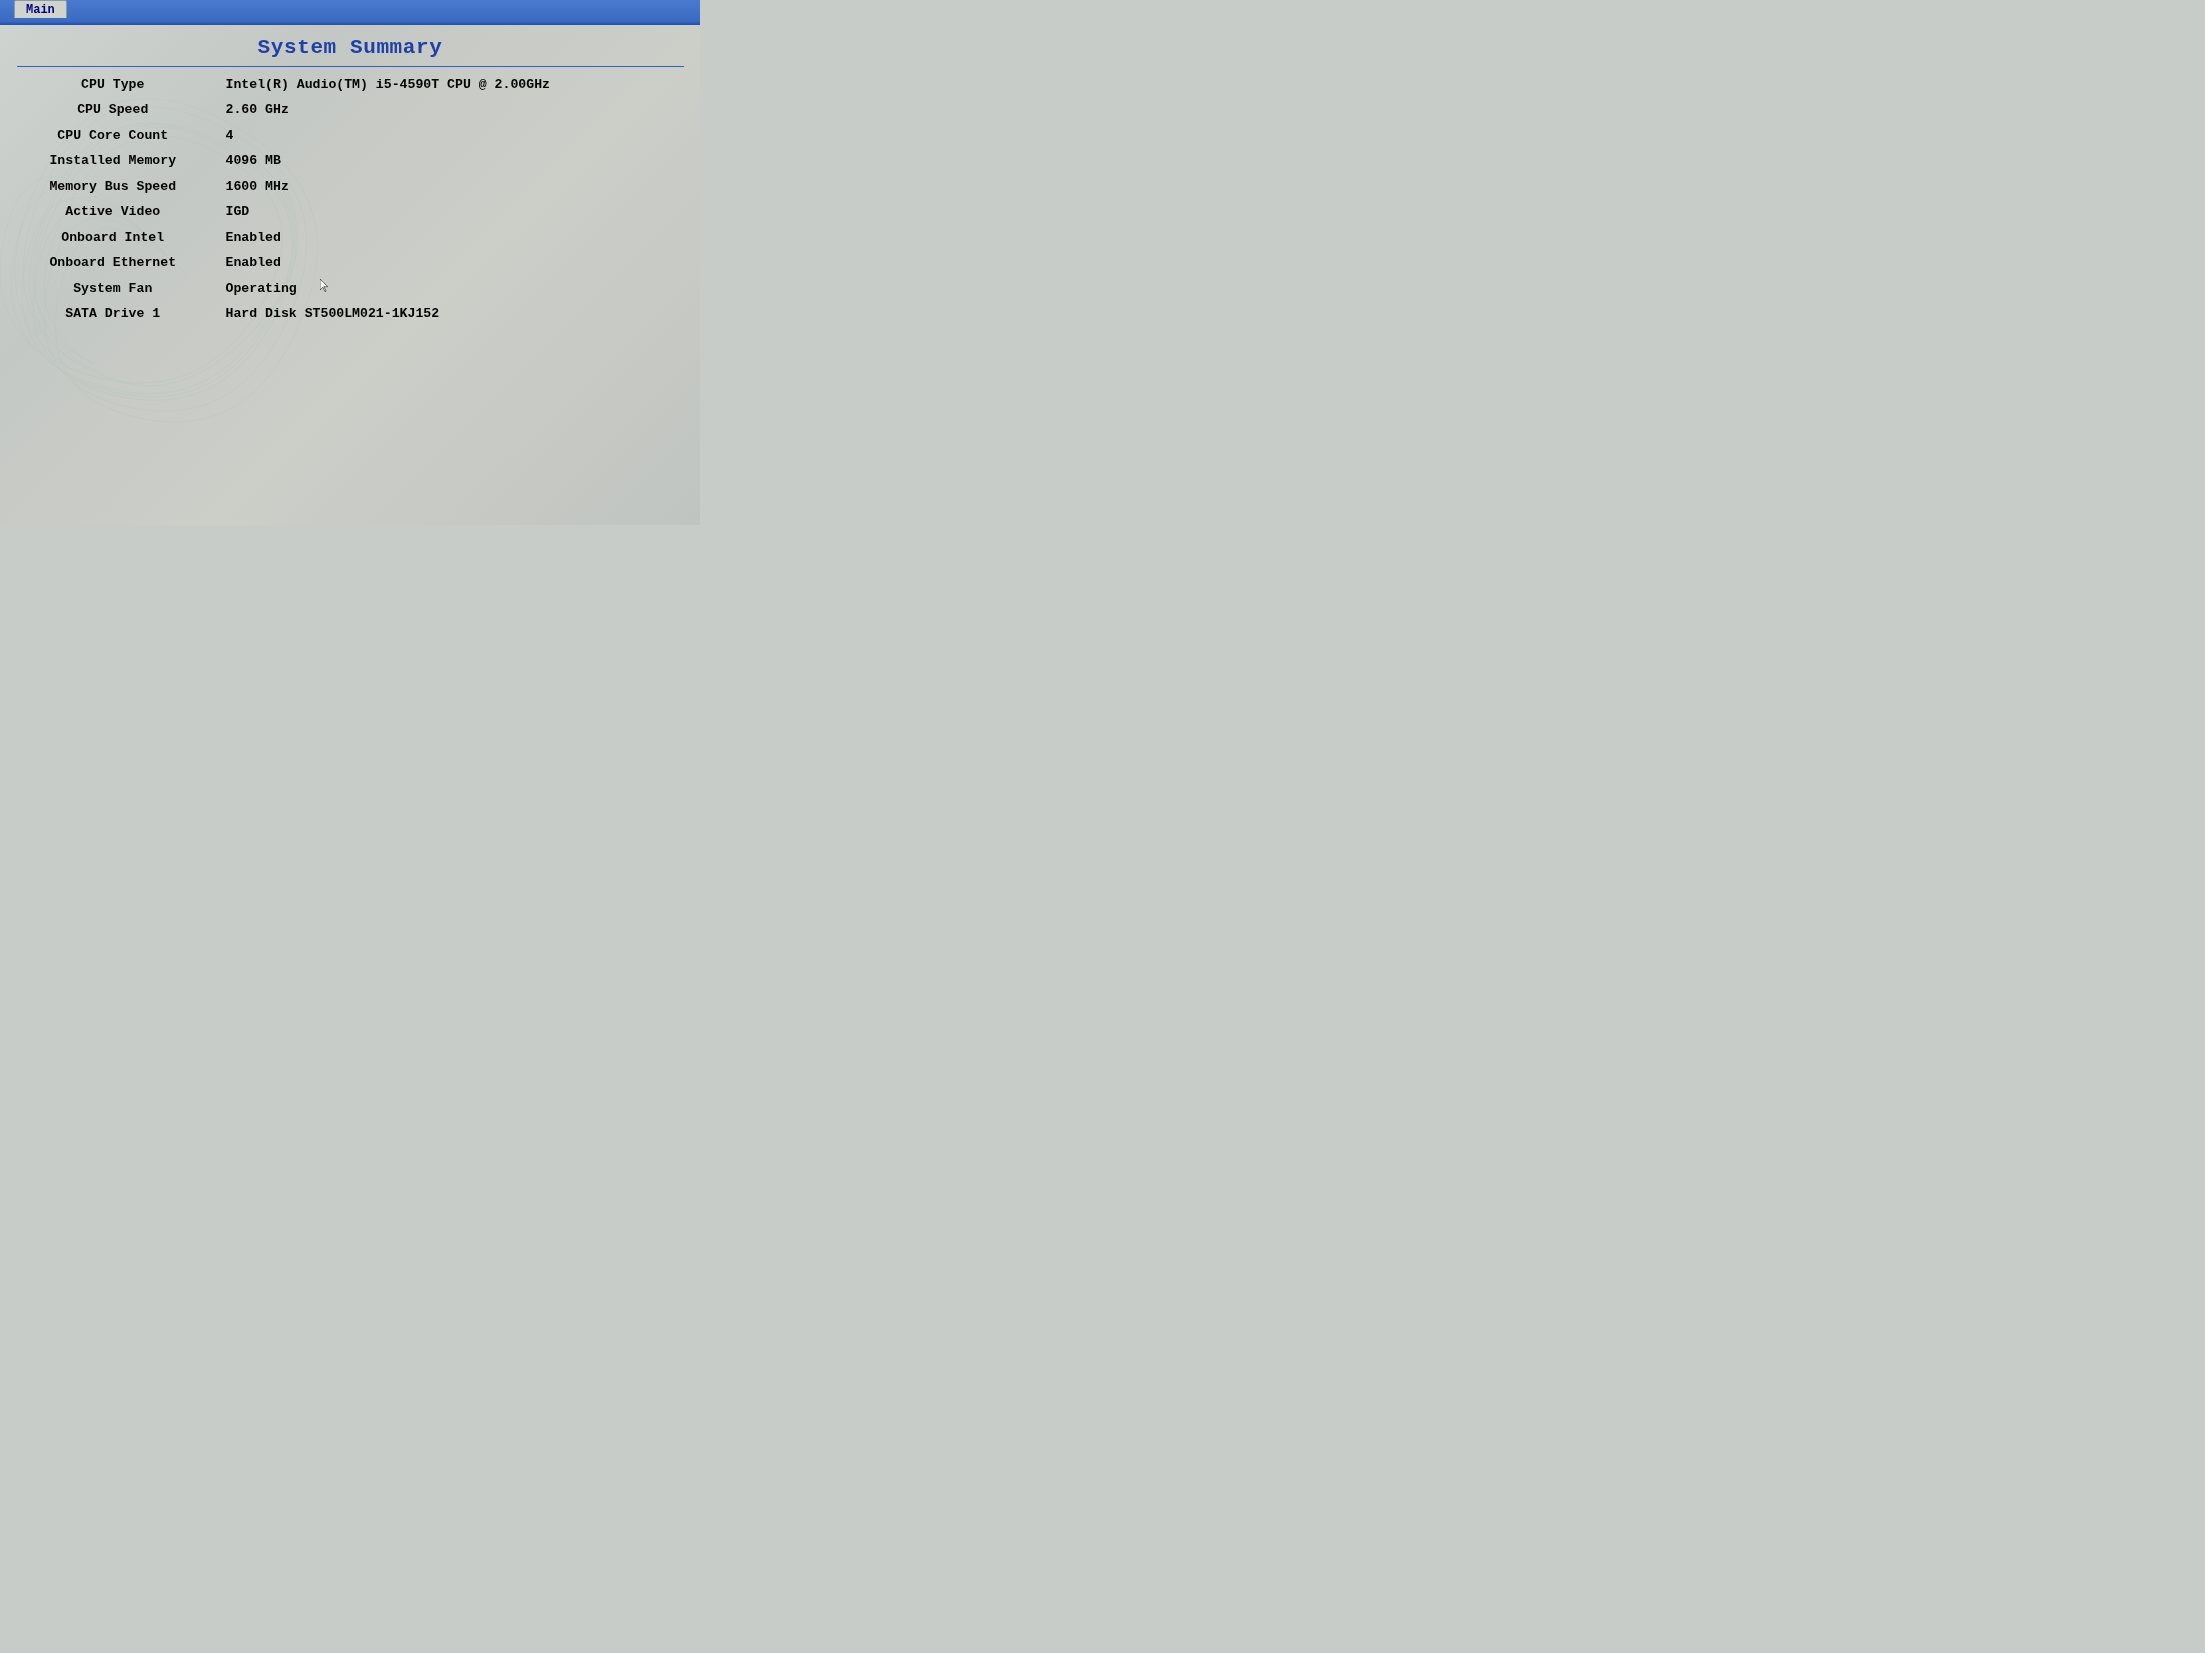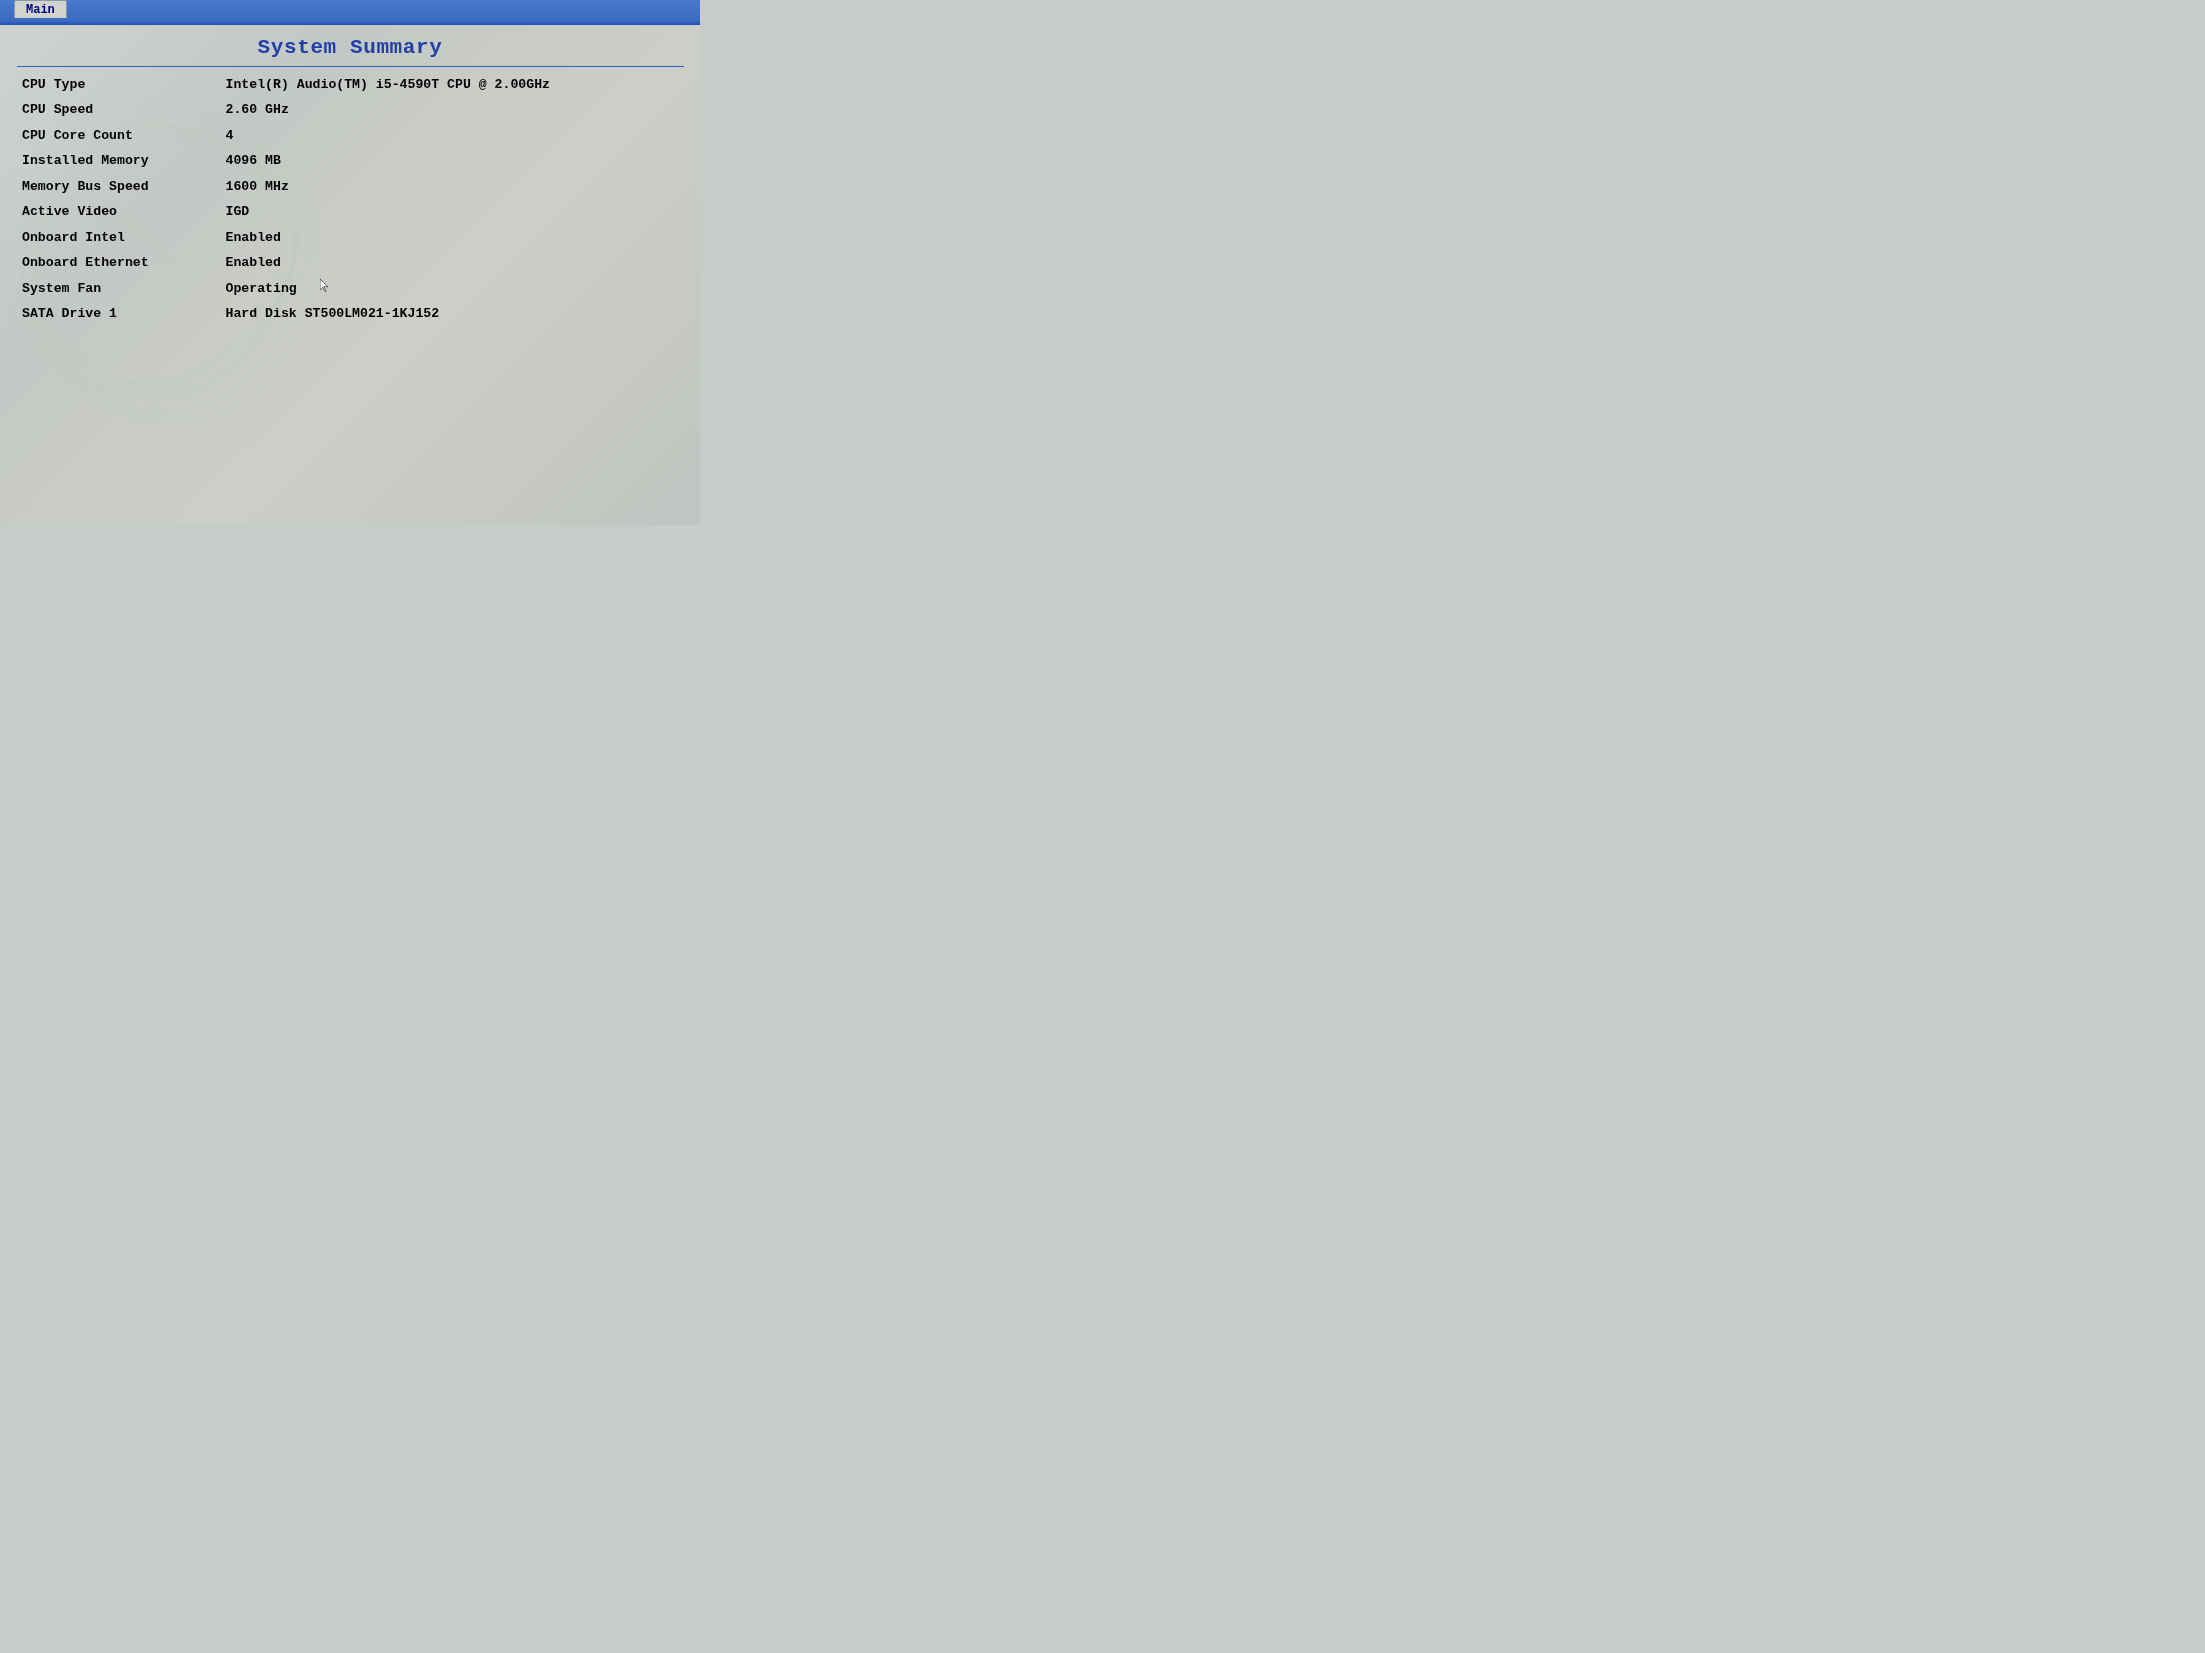--- a/index.html
+++ b/index.html
@@ -102,20 +102,21 @@
     
     .info-table {
       width: 100%;
     }
 
     .info-row {
       display: flex;
       align-items: baseline;
       margin-bottom: 5.5px;
       min-height: 20px;
+      text-align: center;
     }
 
     .info-label {
       color: #000000;
       font-family: 'Courier New', monospace;
       font-size: 13.2px;
       font-weight: bold;
       min-width: 187px;
       padding-left: 5.5px;
     }

